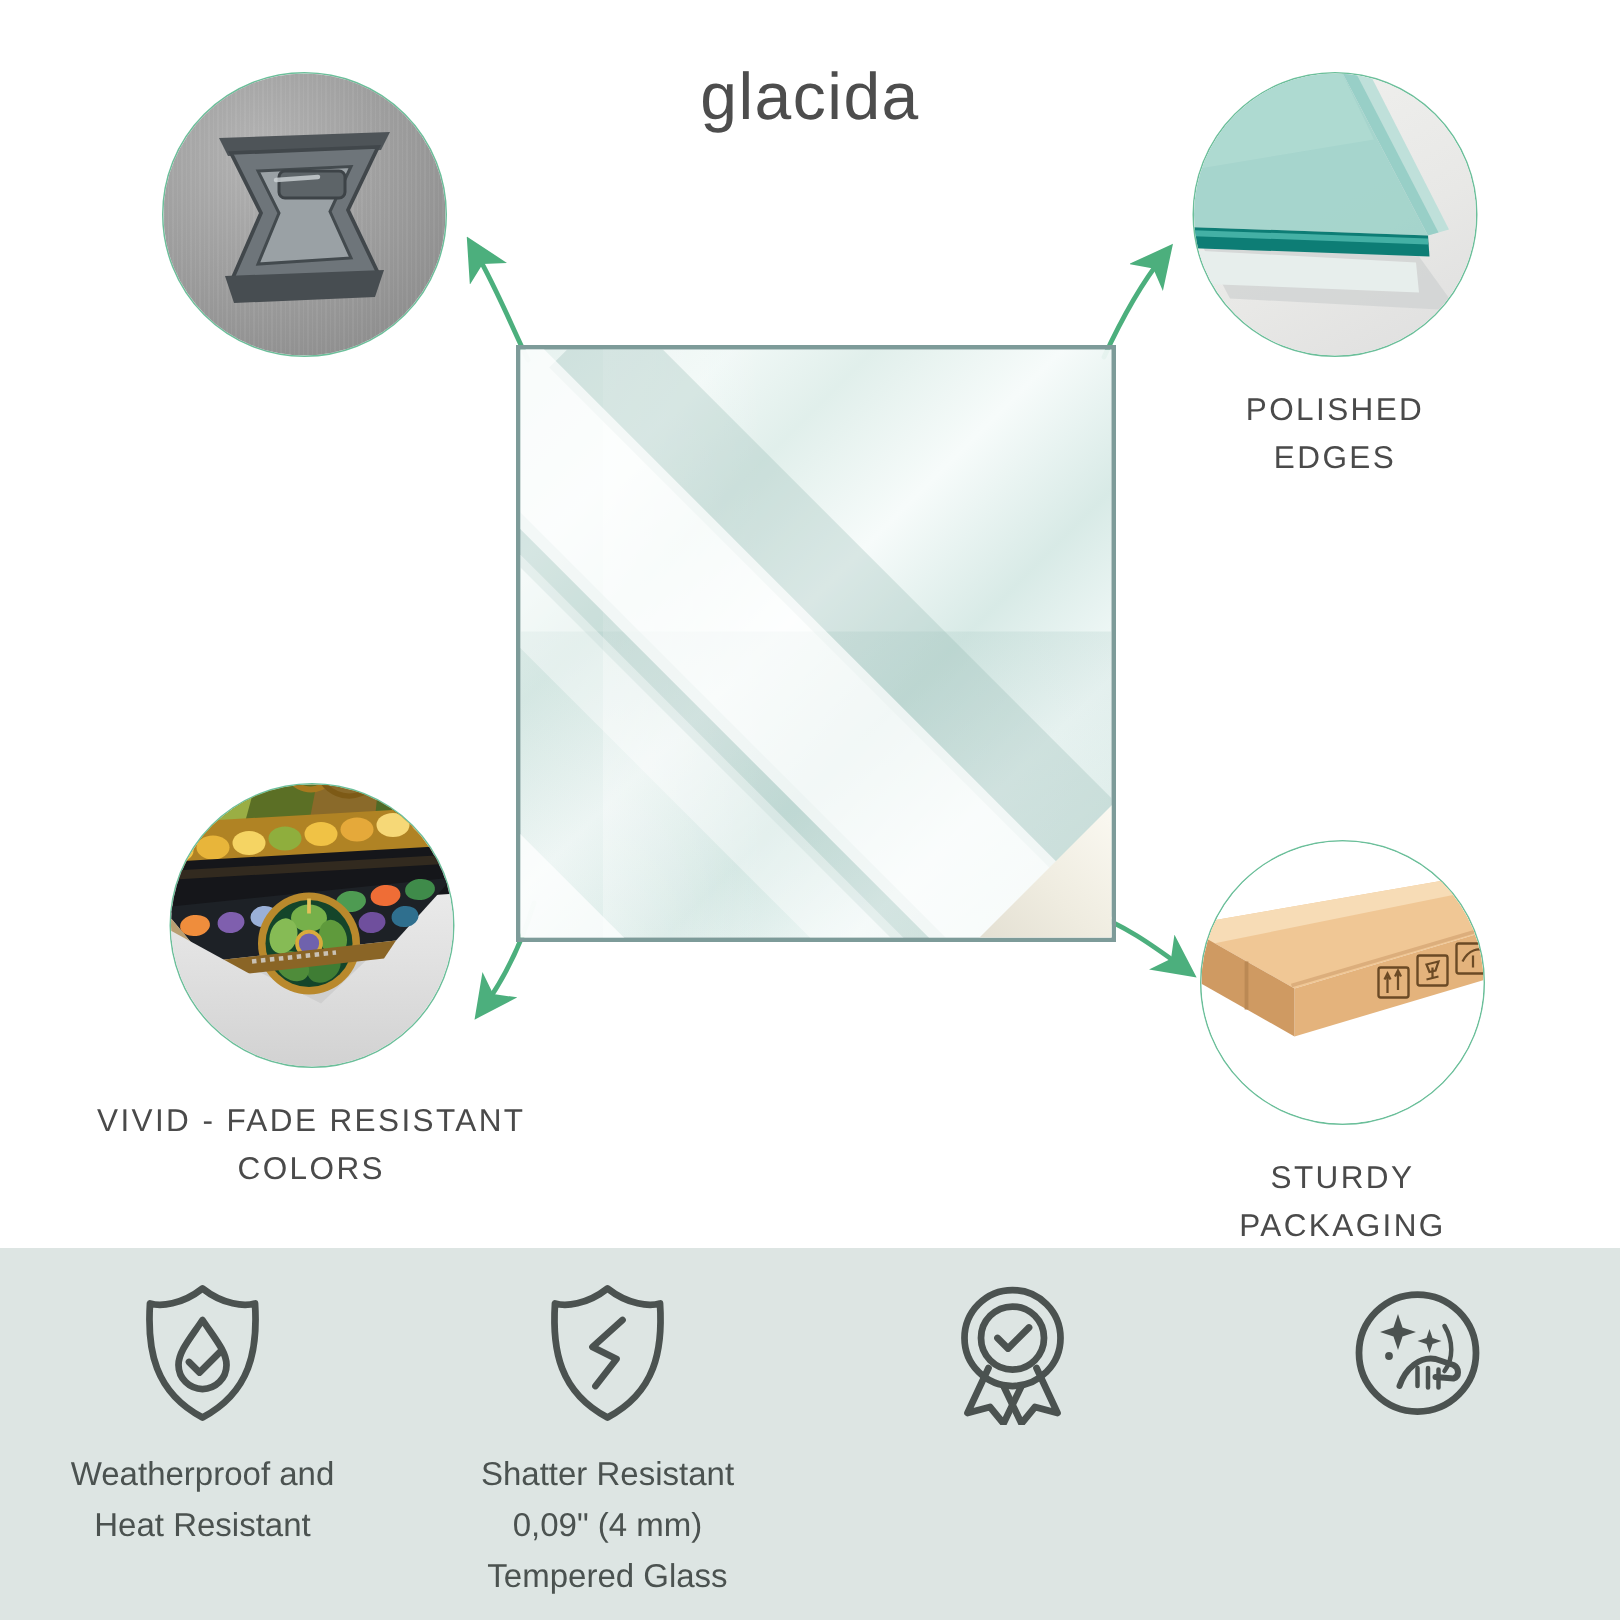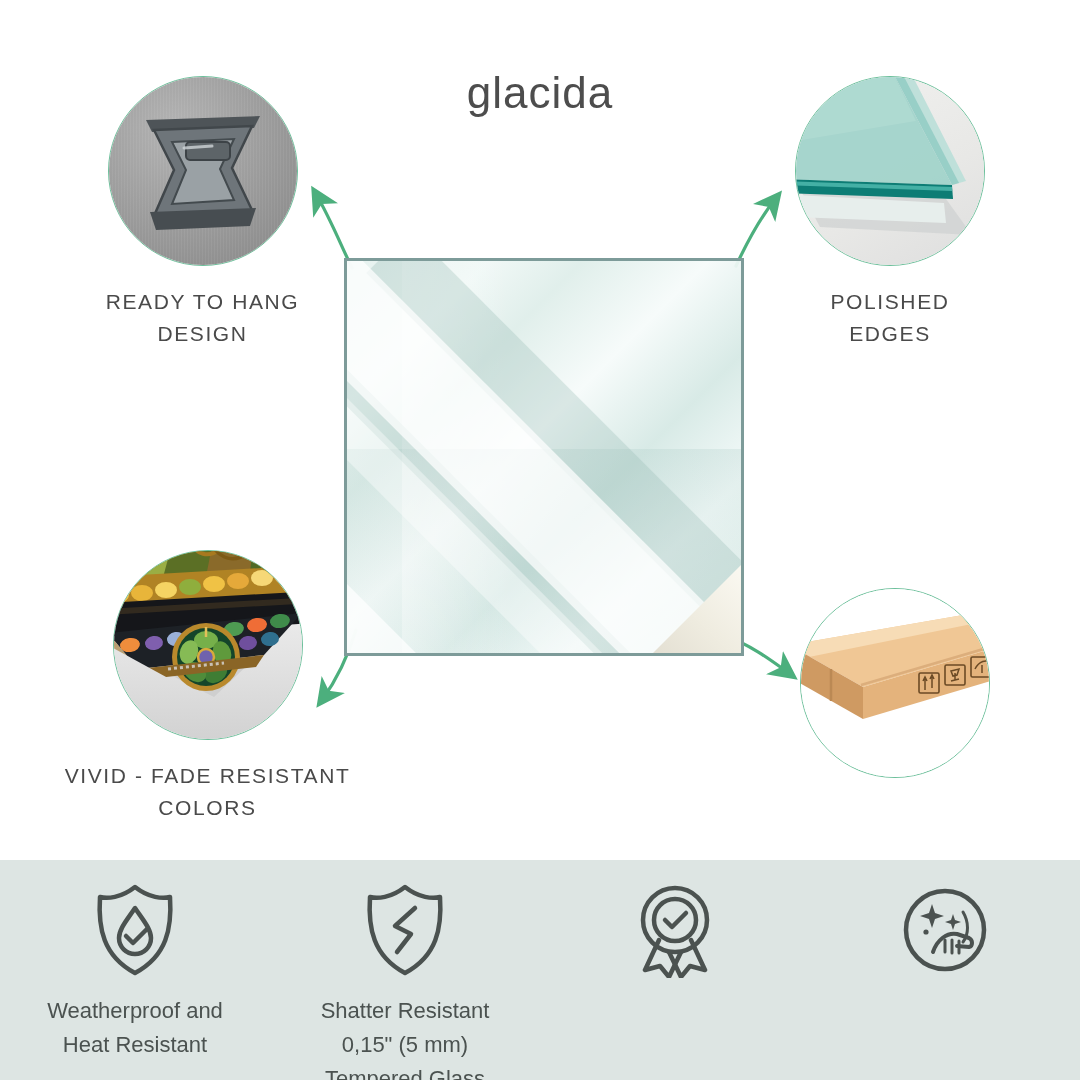--- a/index.html
+++ b/index.html
@@ -3,21 +3,21 @@
 <meta charset="utf-8">
 <style>
   html,body{margin:0;padding:0;}
   body{
     width:1080px;height:1080px;
     background:#ffffff;
     font-family:"Liberation Sans", sans-serif;
     overflow:hidden;
     position:relative;
   }
-  #stage{position:absolute;inset:0;width:1080px;height:838px;margin-top:28px;}
+  #stage{position:absolute;inset:0;width:1080px;height:838px;}
 
   
   .brand{
     position:absolute;left:0;top:40px;width:1080px;
     text-align:center;
     font-size:44px;
     font-weight:400;
     letter-spacing:1px;
     color:#4d4d4d;
   }
@@ -163,22 +163,20 @@
       <div class="brk-bg"></div>
       <svg class="brk" width="150" height="130" viewBox="0 0 150 130">
         <path d="M18,14 L132,10 L126,22 L24,26 Z" fill="#4e5458"></path>
         <path d="M26,24 L124,20 L104,62 L124,104 L26,110 L46,64 Z" fill="#6e757a" stroke="#41474b" stroke-width="2.5"></path>
         <path d="M44,36 L106,33 L92,63 L106,94 L44,98 L58,64 Z" fill="#9aa1a5" stroke="#434a4e" stroke-width="2"></path>
         <rect x="58" y="36" width="44" height="18" rx="4" fill="#5d6468" stroke="#3d4347" stroke-width="2"></rect>
         <path d="M22,106 L128,102 L122,120 L28,124 Z" fill="#474d51"></path>
         <path d="M56,42 L84,40" stroke="#cfd5d8" stroke-width="3" stroke-linecap="round" opacity=".8"></path>
       </svg>
     </div>
-    <div class="feat-label">READY TO HANG
-DESIGN</div>
   </div>
 
   <div class="feat tr">
     <div class="circle">
       <div class="pe-bg"></div>
       <svg width="188" height="188" viewBox="0 0 188 188" style="position:absolute;left:0;top:0;">
 
         <path d="M4,112 L150,122 L176,158 L24,150 Z" fill="#cfd2d2" opacity=".75"></path>
         <path d="M0,118 L148,126 L150,146 L0,140 Z" fill="#e7eeec"></path>
 
@@ -290,20 +288,22 @@
           <rect x="144" y="76" width="20" height="20" rx="1.5"></rect>
           <rect x="170" y="68" width="20" height="20" rx="1.5"></rect>
         </g>
         <g fill="#6b4a25">
           <path d="M124,101 L124,90 M131,99 L131,88 M122,92 L124,88 L126,92 M129,90 L131,86 L133,90" stroke="#6b4a25" stroke-width="1.5" fill="none"></path>
           <path d="M150,92 L158,90 M154,91 L154,84 M150,82 L158,80 L156,86 L152,87 Z" stroke="#6b4a25" stroke-width="1.5" fill="none"></path>
           <path d="M174,80 C178,72 186,70 188,74 M181,76 L181,84" stroke="#6b4a25" stroke-width="1.5" fill="none"></path>
         </g>
       </svg>
     </div>
+    <div class="feat-label">STURDY
+PACKAGING</div>
   </div>
 
   <div class="bar">
 
     <div class="bar-item">
       <div class="bar-icon">
         <svg width="92" height="96" viewBox="0 0 92 96">
           <path d="M46,5 C32,16 18,17 11,15 C9,46 14,74 46,91 C78,74 83,46 81,15 C74,17 60,16 46,5 Z" fill="none" stroke="#4b5250" stroke-width="4.5" stroke-linejoin="round"></path>
           <path d="M46,26 C38,38 30,47 30,56 A16,16 0 0 0 62,56 C62,47 54,38 46,26 Z" fill="none" stroke="#4b5250" stroke-width="4.5" stroke-linejoin="round"></path>
           <path d="M37,54 L44,61 L58,47" fill="none" stroke="#4b5250" stroke-width="4.5" stroke-linecap="round" stroke-linejoin="round"></path>
@@ -314,21 +314,21 @@
     </div>
 
     <div class="bar-item">
       <div class="bar-icon">
         <svg width="92" height="96" viewBox="0 0 92 96">
           <path d="M46,5 C32,16 18,17 11,15 C9,46 14,74 46,91 C78,74 83,46 81,15 C74,17 60,16 46,5 Z" fill="none" stroke="#4b5250" stroke-width="4.5" stroke-linejoin="round"></path>
           <path d="M56,26 L36,44 L52,52 L38,70" fill="none" stroke="#4b5250" stroke-width="4.5" stroke-linecap="round" stroke-linejoin="round"></path>
         </svg>
       </div>
       <div class="bar-text">Shatter Resistant
-0,15" (5 mm)
+0,09" (4 mm)
 Tempered Glass</div>
     </div>
 
     <div class="bar-item">
       <div class="bar-icon">
         <svg width="92" height="96" viewBox="0 0 92 96">
           <path d="M30,58 L16,88 L31,84 L40,95 L52,70" fill="none" stroke="#4b5250" stroke-width="4.5" stroke-linejoin="round" stroke-linecap="round"></path>
           <path d="M62,58 L76,88 L61,84 L52,95 L40,70" fill="none" stroke="#4b5250" stroke-width="4.5" stroke-linejoin="round" stroke-linecap="round"></path>
           <circle cx="46" cy="38" r="32" fill="none" stroke="#4b5250" stroke-width="4.5"></circle>
           <circle cx="46" cy="38" r="21" fill="none" stroke="#4b5250" stroke-width="4.5"></circle>

